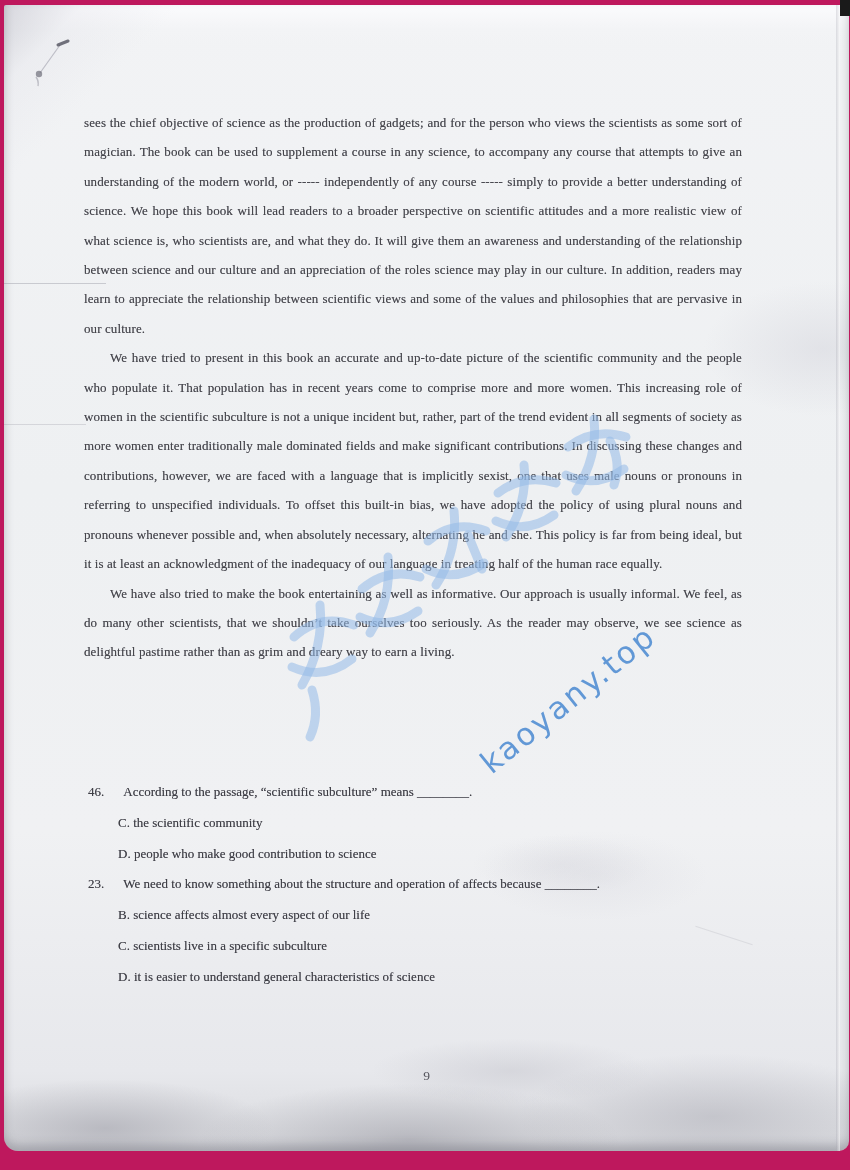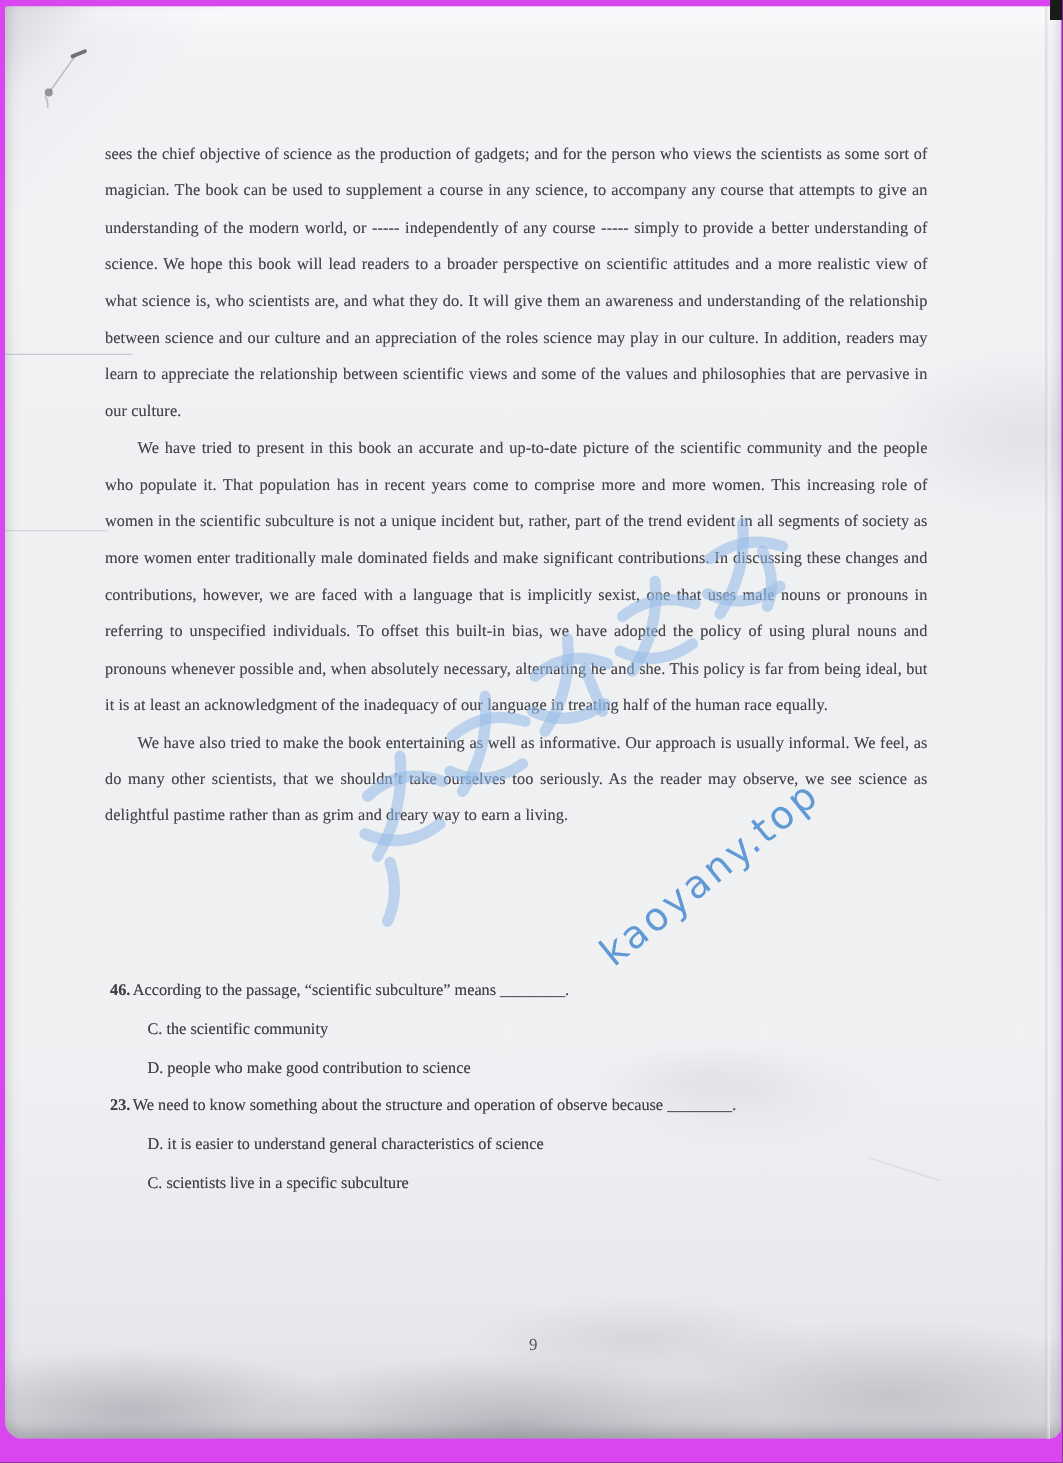--- a/index.html
+++ b/index.html
@@ -2,21 +2,21 @@
 <html><head>
 <meta charset="utf-8">
 <style>
   html,body{margin:0;padding:0;}
   body{
     width:850px;height:1170px;
     background:#141414;
     font-family:"Liberation Serif","DejaVu Serif",serif;
     position:relative;overflow:hidden;
   }
-  .scan{position:absolute;inset:0;background:#d946ef;}
+  .scan{position:absolute;inset:0;background:#be185d;}
   .paper{
     position:absolute;left:4px;top:5px;right:1px;bottom:19px;
     border-radius:2px 2px 10px 14px;
     background:
       radial-gradient(240px 70px at 12% 98%, rgba(150,150,160,0.50), transparent 70%),
       radial-gradient(300px 80px at 48% 99%, rgba(140,140,150,0.45), transparent 70%),
       radial-gradient(280px 90px at 84% 97%, rgba(160,160,170,0.42), transparent 70%),
       radial-gradient(200px 46px at 60% 93%, rgba(175,175,185,0.30), transparent 70%),
       radial-gradient(160px 90px at 97% 30%, rgba(200,200,210,0.35), transparent 75%),
       radial-gradient(150px 60px at 70% 76%, rgba(205,205,214,0.25), transparent 75%),
@@ -41,21 +41,21 @@
     text-align:justify;letter-spacing:0.1px;
     text-shadow:0 0 0.5px rgba(70,70,82,0.55);
   }
   .content p{margin:0;}
   .content p.indent{text-indent:2em;}
   .questions{
     position:absolute;left:84px;top:772px;width:650px;
     font-size:13px;line-height:30.8px;color:#3f3f46;
     text-shadow:0 0 0.5px rgba(60,60,72,0.55);
   }
-  .q-stem .qnum{margin-right:2px;font-weight:bold;}
+  .q-stem .qnum{margin-right:19px;}
   .option{padding-left:30px;}
   .page-number{
     position:absolute;left:0;right:0;top:1063px;
     text-align:center;font-size:13.5px;color:#54545c;
   }
   .wm-cn{position:absolute;left:258px;top:380px;width:440px;height:390px;pointer-events:none;}
   .wm-site{
     position:absolute;left:564px;top:694px;
     transform:translate(-50%,-50%) rotate(-39deg);
     font-family:"DejaVu Sans","Liberation Sans",sans-serif;
@@ -92,24 +92,25 @@
     <div class="questions">
       <div class="question">
         <div class="q-stem">
           <span class="qnum">46.</span><span>According to the passage, “scientific subculture” means ________.</span>
         </div>
         <div class="option">C. the scientific community</div>
         <div class="option">D. people who make good contribution to science</div>
       </div>
       <div class="question">
         <div class="q-stem">
-          <span class="qnum">23.</span><span>We need to know something about the structure and operation of observe because ________.</span>
+          <span class="qnum">23.</span><span>We need to know something about the structure and operation of affects because ________.</span>
         </div>
+        <div class="option">B. science affects almost every aspect of our life</div>
+        <div class="option">C. scientists live in a specific subculture</div>
         <div class="option">D. it is easier to understand general characteristics of science</div>
-        <div class="option">C. scientists live in a specific subculture</div>
       </div>
     </div>
 
     <svg class="wm-cn" viewBox="0 0 440 390" aria-label="考研云分享">
       <g stroke="rgba(148,186,232,0.55)" stroke-width="9" stroke-linecap="round" fill="none">
 
         <path d="M32,252 Q58,228 92,240"></path>
         <path d="M58,220 Q62,262 40,300"></path>
         <path d="M30,282 Q62,296 90,274"></path>
         <path d="M50,305 Q58,330 48,352"></path>

